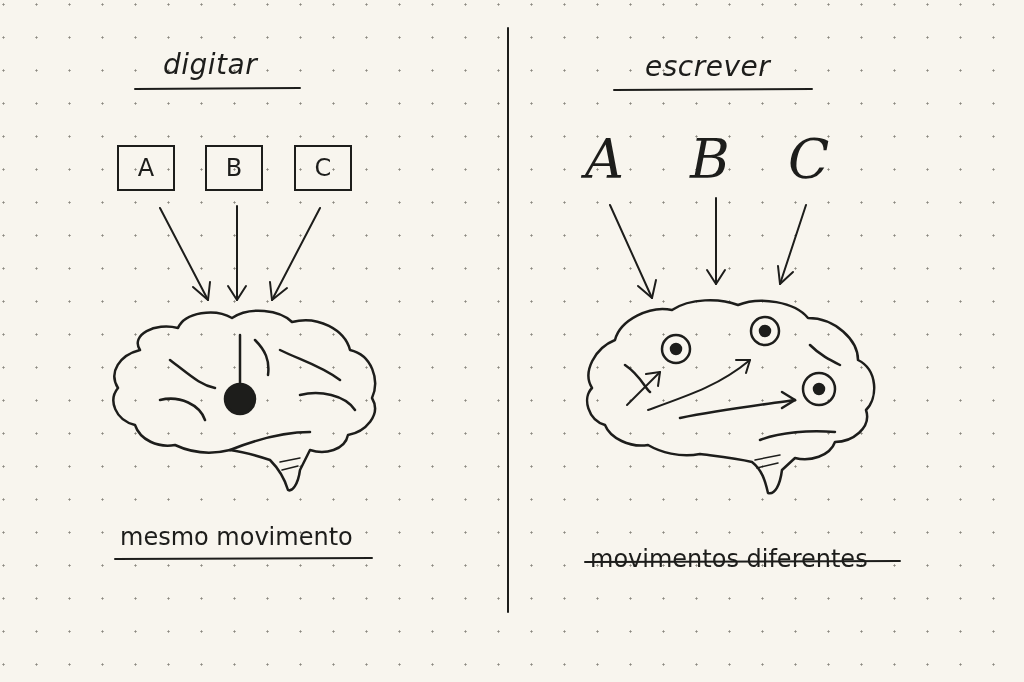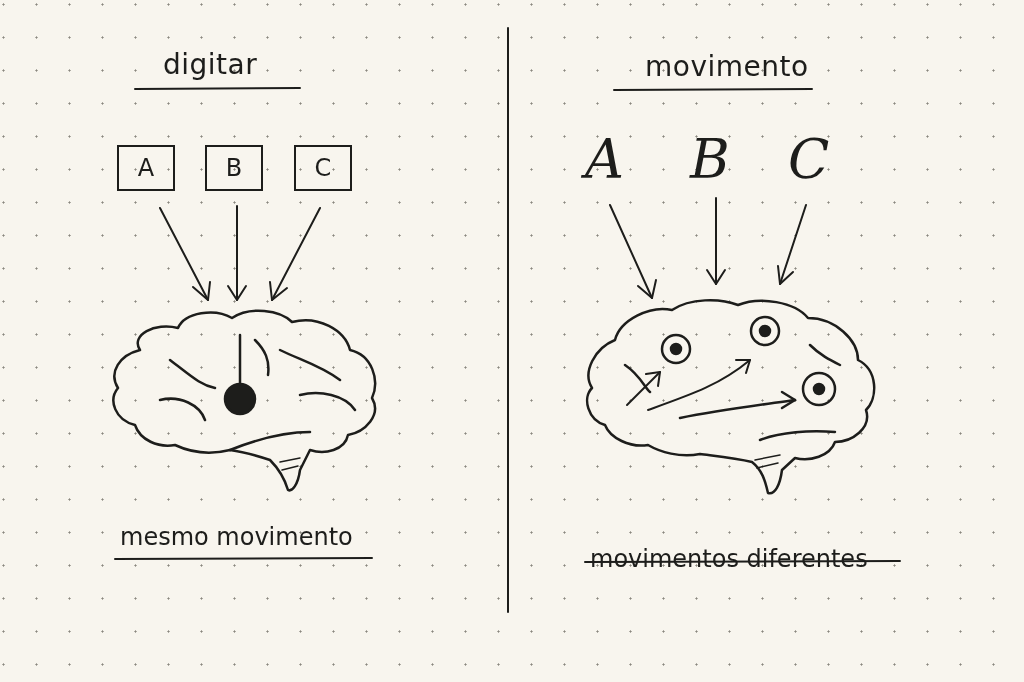--- a/index.html
+++ b/index.html
@@ -1,20 +1,20 @@
 <!DOCTYPE html>
 <html><head>
 <meta charset="utf-8">
 <style>
   html,body{margin:0;padding:0;}
   body{width:1024px;height:682px;overflow:hidden;background:#f8f5ee;
     background-image:radial-gradient(circle,#8a877f 0.9px,transparent 1.2px);
     background-size:33px 33px;background-position:20px 21px;
     font-family:"DejaVu Sans",sans-serif;color:#1d1d1b;position:relative;}
-  .label{position:absolute;font-family:"DejaVu Sans",sans-serif;font-size:28px;letter-spacing:0.5px;color:#1d1d1b;}
+  .label{position:absolute;font-family:"DejaVu Sans",sans-serif;font-size:28px;letter-spacing:0.5px;color:#1d1d1b;font-style:italic;}
   .caption{position:absolute;font-size:24px;color:#1d1d1b;}
   .key{position:absolute;width:58px;height:46px;border:2.5px solid #1d1d1b;box-sizing:border-box;
     display:flex;align-items:center;justify-content:center;font-size:24px;background:transparent;}
   .script{position:absolute;font-family:"DejaVu Serif",serif;font-style:italic;font-size:54px;color:#1d1d1b;}
   svg{position:absolute;left:0;top:0;}
 </style>
 </head>
 <body>
 
 <svg width="1024" height="682" viewBox="0 0 1024 682" fill="none" stroke="#1d1d1b" stroke-linecap="round" stroke-linejoin="round">
@@ -66,21 +66,21 @@
     <line x1="627" y1="405" x2="660" y2="372" stroke-width="2"></line>
       <polyline points="646,374 660,372 658,386" stroke-width="2"></polyline>
     <path d="M648,410 C690,395 720,385 750,360" stroke-width="2"></path>
       <polyline points="736,360 750,360 746,373" stroke-width="2"></polyline>
     <path d="M680,418 C720,410 760,405 795,400" stroke-width="2.5"></path>
       <polyline points="782,392 795,400 782,408" stroke-width="2.5"></polyline>
   </g>
 </svg>
 
 <div class="label" style="left:163px;top:48px;">digitar</div>
-<div class="label" style="left:645px;top:50px;">movimento</div>
+<div class="label" style="left:645px;top:50px;">escrever</div>
 
 <div class="key" style="left:117px;top:145px;">A</div>
 <div class="key" style="left:205px;top:145px;">B</div>
 <div class="key" style="left:294px;top:145px;">C</div>
 
 <div class="script" style="left:585px;top:128px;">A</div>
 <div class="script" style="left:690px;top:128px;">B</div>
 <div class="script" style="left:788px;top:128px;">C</div>
 
 <div class="caption" style="left:120px;top:523px;">mesmo movimento</div>

